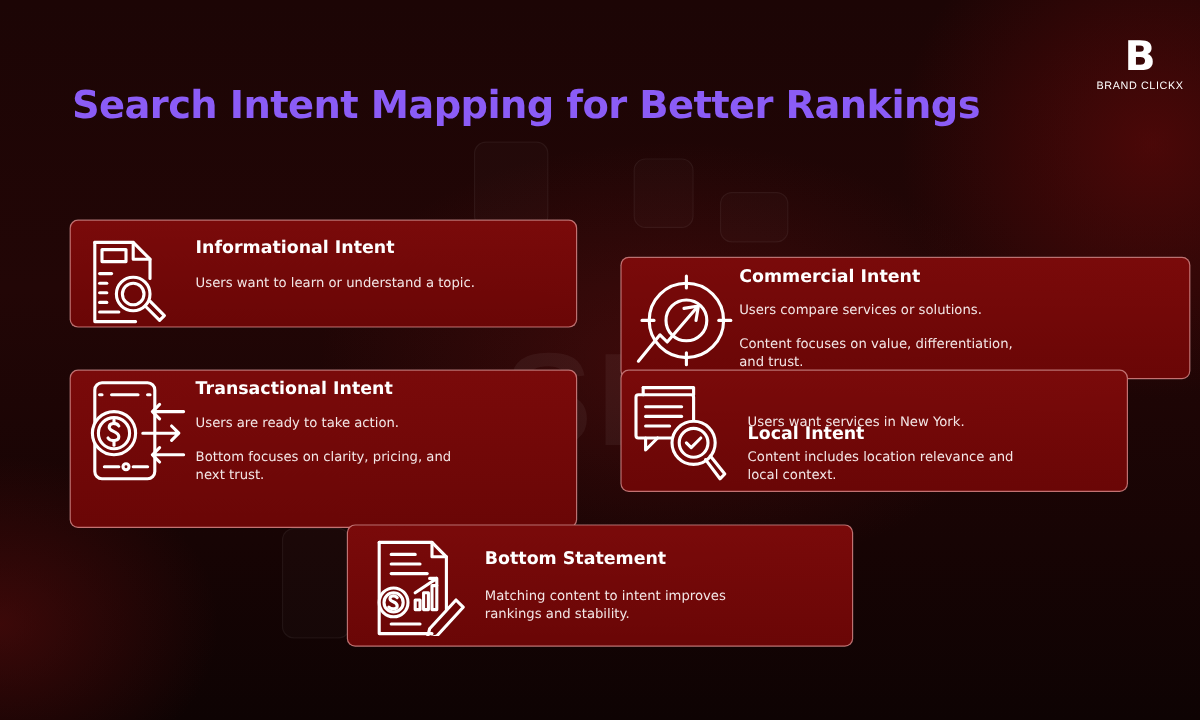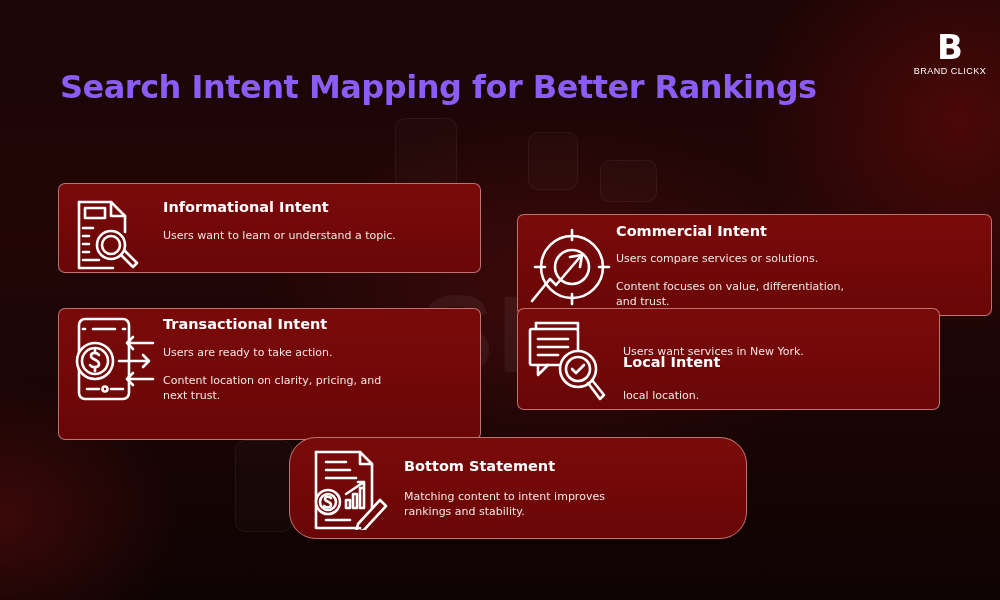--- a/index.html
+++ b/index.html
@@ -105,21 +105,21 @@
       <path d="M32 38 C30 35 24 35 24 39 C24 43 32 42 32 47 C32 51 25 51 23 48"></path>
       <line x1="28" y1="33" x2="28" y2="36"></line>
       <line x1="28" y1="51" x2="28" y2="54"></line>
       <path d="M86 26 H60 L66 20 M60 26 L66 32"></path>
       <path d="M52 44 H82 L76 38 M82 44 L76 50"></path>
       <path d="M86 62 H60 L66 56 M60 62 L66 68"></path>
     </svg>
   </div>
   <div class="head" style="left:104px;top:7px;">Transactional Intent</div>
   <div class="line" style="left:104px;top:36px;">Users are ready to take action.</div>
-  <div class="line" style="left:104px;top:64px;">Content location on clarity, pricing, and</div>
+  <div class="line" style="left:104px;top:64px;">Bottom focuses on clarity, pricing, and</div>
   <div class="line" style="left:104px;top:79px;">next trust.</div>
 </div>
 
 <div class="card" style="left:517px;top:308px;width:423px;height:102px;">
   <div class="icon" style="left:10px;top:10px;">
     <svg width="84" height="86" viewBox="0 0 84 86" fill="none" stroke="#fff" stroke-width="2.6" stroke-linecap="round" stroke-linejoin="round">
       <path d="M8 4 H50 V10"></path>
       <path d="M8 4 V10"></path>
       <rect x="2" y="10" width="48" height="36" rx="2"></rect>
       <path d="M10 46 L10 56 L20 46"></path>
@@ -127,24 +127,25 @@
       <line x1="10" y1="28" x2="40" y2="28"></line>
       <line x1="10" y1="36" x2="30" y2="36"></line>
       <circle cx="50" cy="50" r="18" fill="#720808"></circle>
       <circle cx="50" cy="50" r="12"></circle>
       <path d="M44 50 L48 54 L56 46"></path>
       <path d="M60 64 L72 80 L76 76 L64 61"></path>
     </svg>
   </div>
   <div class="head" style="left:105px;top:5px;margin-top:40px;">Local Intent</div>
   <div class="line" style="left:105px;top:35px;">Users want services in New York.</div>
-  <div class="line" style="left:105px;top:79px;">local location.</div>
+  <div class="line" style="left:105px;top:64px;">Content includes location relevance and</div>
+  <div class="line" style="left:105px;top:79px;">local context.</div>
 </div>
 
-<div class="card" style="left:289px;top:437px;width:458px;height:102px;border-radius:27px;">
+<div class="card" style="left:289px;top:437px;width:422px;height:102px;">
   <div class="icon" style="left:20px;top:12px;">
     <svg width="80" height="80" viewBox="0 0 80 80" fill="none" stroke="#fff" stroke-width="2.6" stroke-linecap="round" stroke-linejoin="round">
       <path d="M6 2 H50 L62 14 V58"></path>
       <path d="M6 2 V78 H50"></path>
       <path d="M50 2 V14 H62"></path>
       <line x1="16" y1="12" x2="36" y2="12"></line>
       <line x1="16" y1="20" x2="40" y2="20"></line>
       <line x1="16" y1="28" x2="46" y2="28"></line>
       <line x1="16" y1="70" x2="40" y2="70"></line>
       <circle cx="18" cy="52" r="12" fill="#720808"></circle>

